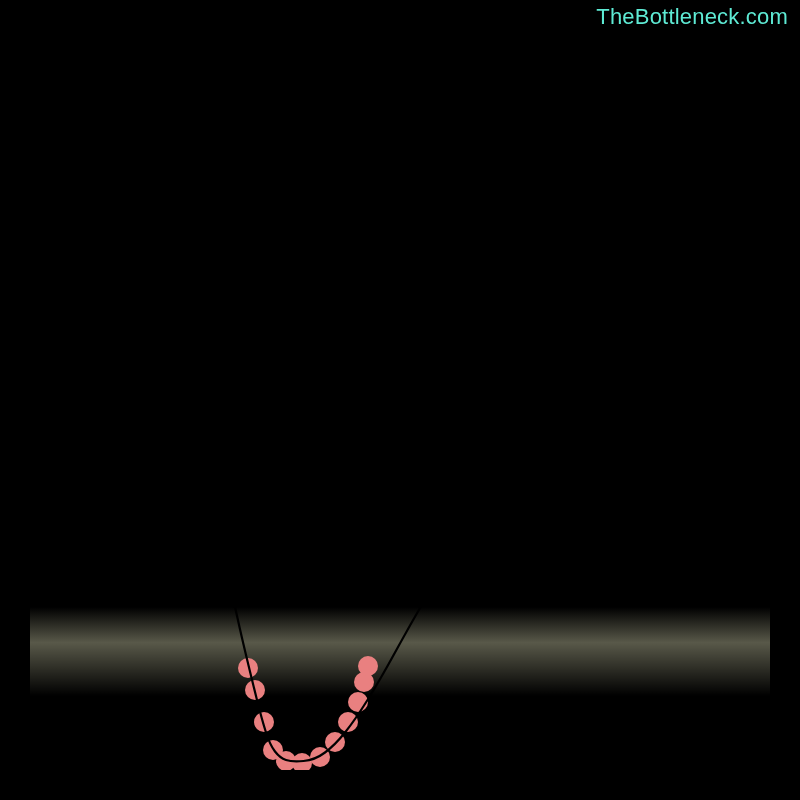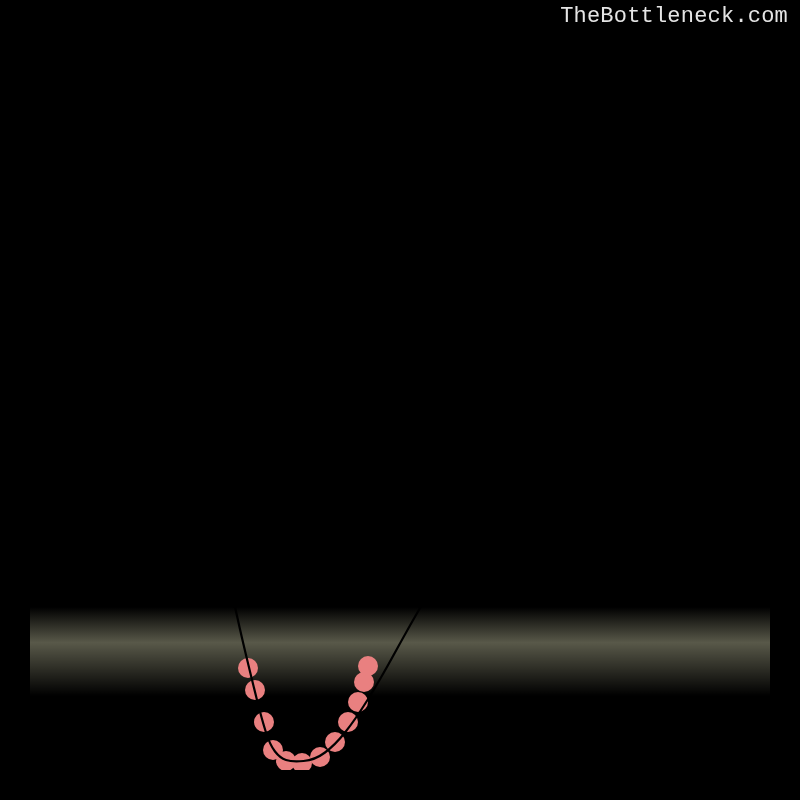--- a/index.html
+++ b/index.html
@@ -65,23 +65,23 @@
     stroke-linejoin: round;
   }
   .marker {
     fill: #e98080;
     stroke: none;
   }
   .watermark {
     position: absolute;
     top: 4px;
     right: 12px;
-    font-family: Liberation Mono, monospace;
+    font-family: Liberation Sans, sans-serif;
     font-size: 22px;
-    color: #e5e5e5;
+    color: #5eead4;
     letter-spacing: 0.2px;
     user-select: none;
   }
 </style>
 </head>
 <body>
 
 <div class="frame">
   <div class="watermark">TheBottleneck.com</div>
   <div class="plot-area">

